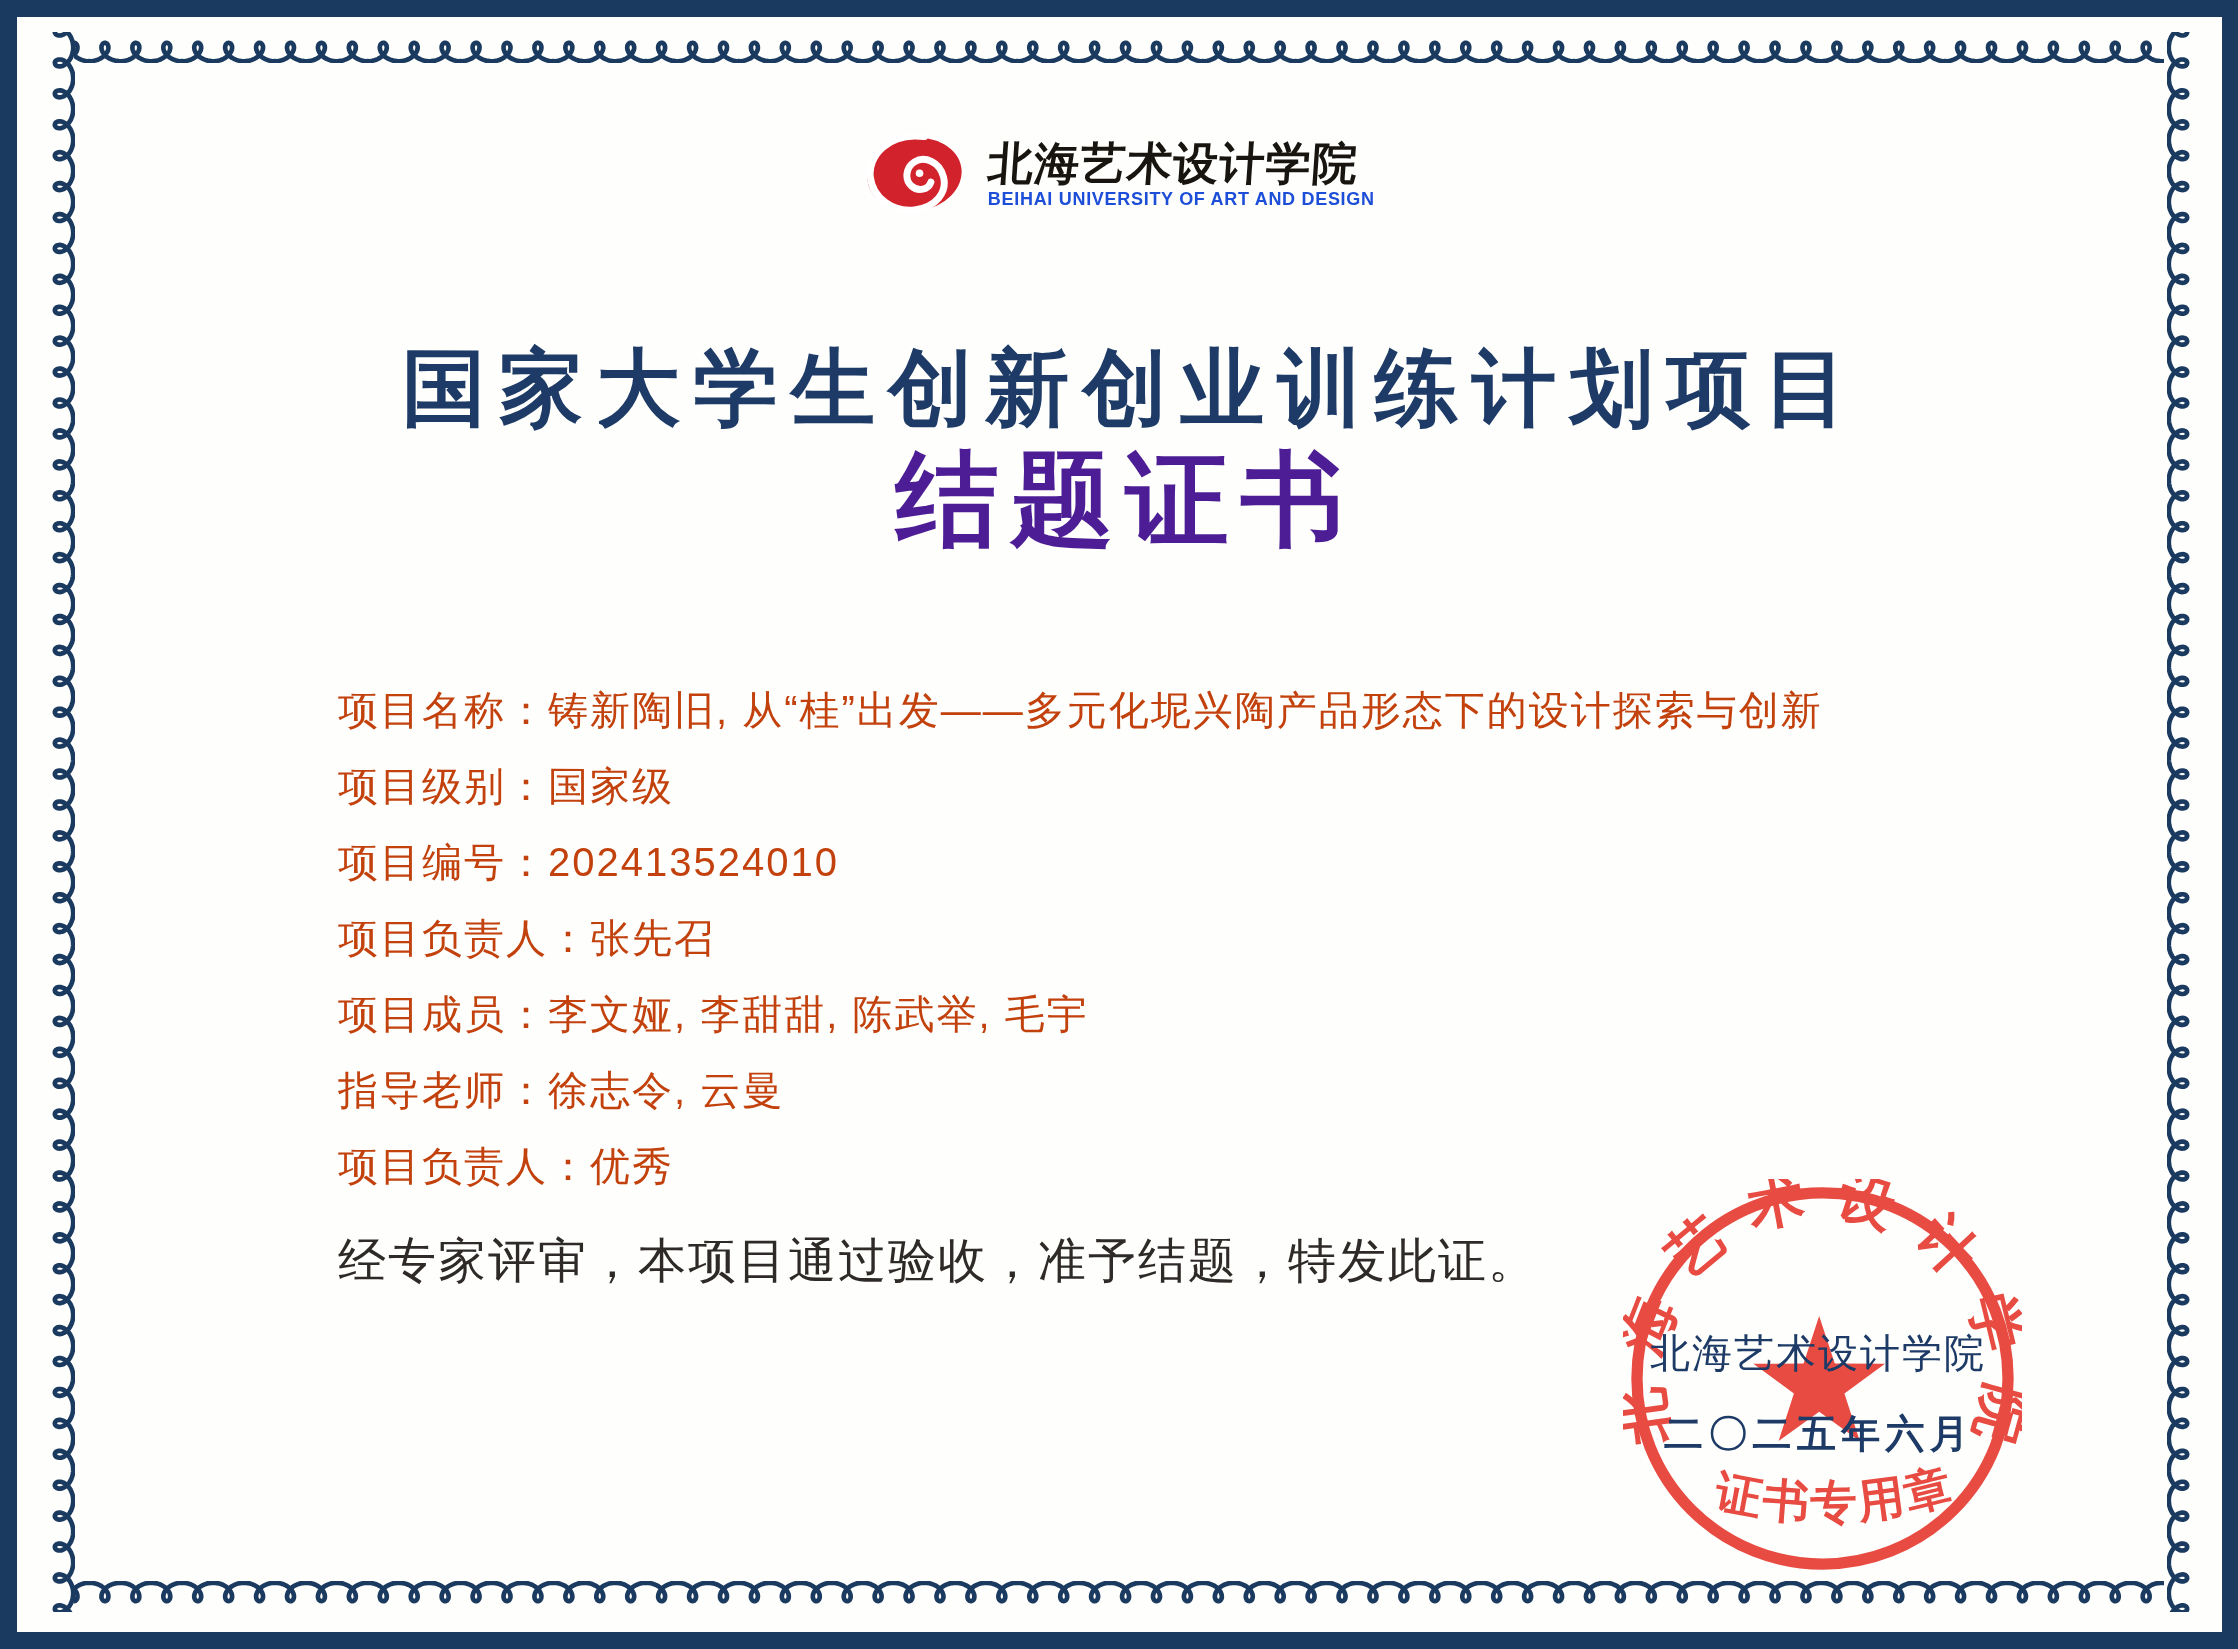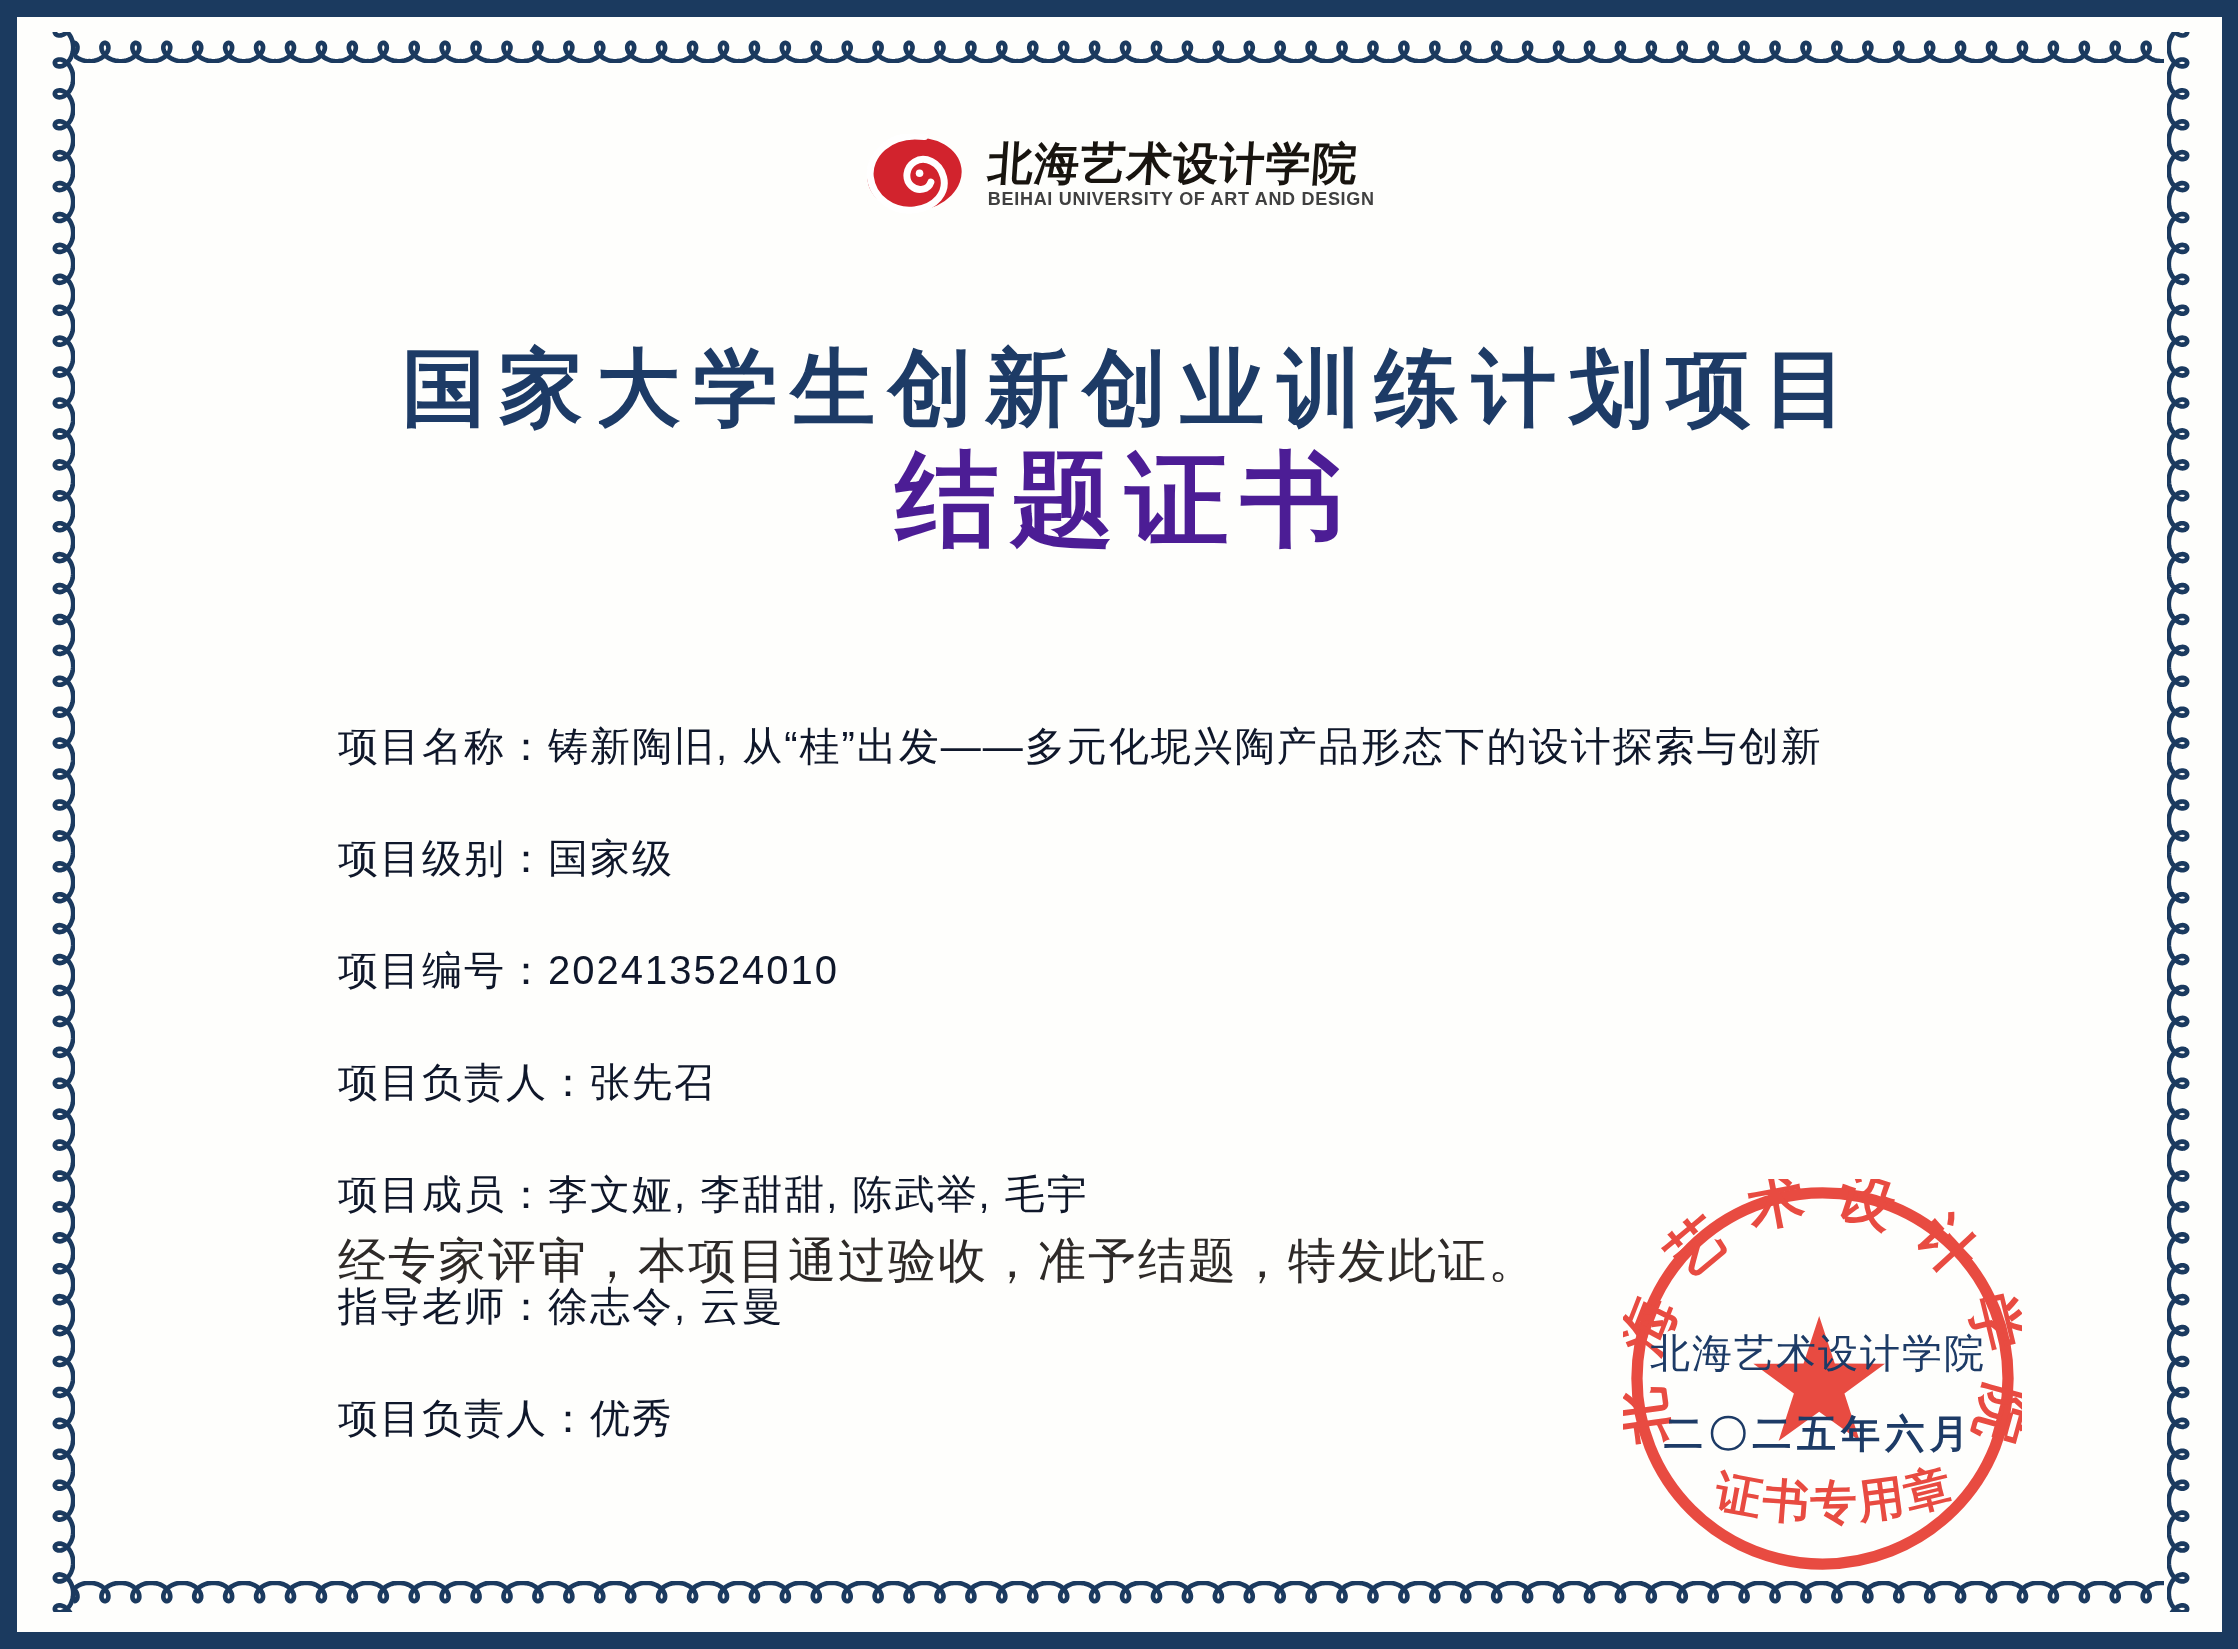--- a/index.html
+++ b/index.html
@@ -12,33 +12,33 @@
   .rope.flip{transform:scaleY(-1);}
   .rope.flipx{transform:scaleX(-1);}
 
   .logo-block{position:absolute;top:117px;left:0;width:100%;
               display:flex;justify-content:center;align-items:center;gap:22.6px;}
   .logo-swirl{width:101px;height:81px;flex:0 0 auto;}
   .logo-text{display:flex;flex-direction:column;align-items:flex-start;}
   .logo-zh{font-family:"Liberation Serif","DejaVu Serif",serif;font-weight:700;
            font-size:45px;letter-spacing:1.3px;color:#18140f;line-height:1.0;
            transform:skewX(-4deg);}
-  .logo-en{font-weight:700;font-size:18px;letter-spacing:0.7px;color:#404040;
+  .logo-en{font-weight:700;font-size:18px;letter-spacing:0.7px;color:#1d4ed8;
            margin-top:3px;line-height:1.0;}
 
   .title-1{position:absolute;top:318px;left:0;width:100%;text-align:center;margin:12px;
            font-family:"Liberation Serif","DejaVu Serif",serif;font-weight:700;
            font-size:84px;letter-spacing:13.3px;color:#1d3b66;line-height:1.0;}
   .title-2{position:absolute;top:427px;left:6px;width:100%;text-align:center;margin:0;
            font-family:Liberation Mono, monospace;font-weight:700;
            font-size:103px;letter-spacing:12px;color:#4c1d95;line-height:1.25;}
 
   .fields{position:absolute;left:321px;top:668px;}
-  .field-row{height:76px;font-size:40px;color:#0f172a;letter-spacing:2px;
-             white-space:nowrap;line-height:51px;margin-top:36px;}
+  .field-row{height:76px;font-size:40px;color:#c2410c;letter-spacing:2px;
+             white-space:nowrap;line-height:51px;}
   .field-label{font-weight:500;}
   .field-value{font-weight:500;}
 
   .statement{position:absolute;left:321px;top:1212px;margin:0;
              font-size:48px;color:#2e2a28;letter-spacing:2px;white-space:nowrap;
              font-weight:500;}
 
   .footnote{position:absolute;left:94px;top:1391px;
             font-family:"Liberation Serif","DejaVu Serif",serif;
             font-size:19px;color:#3e4c66;line-height:25px;letter-spacing:0.7px;}

